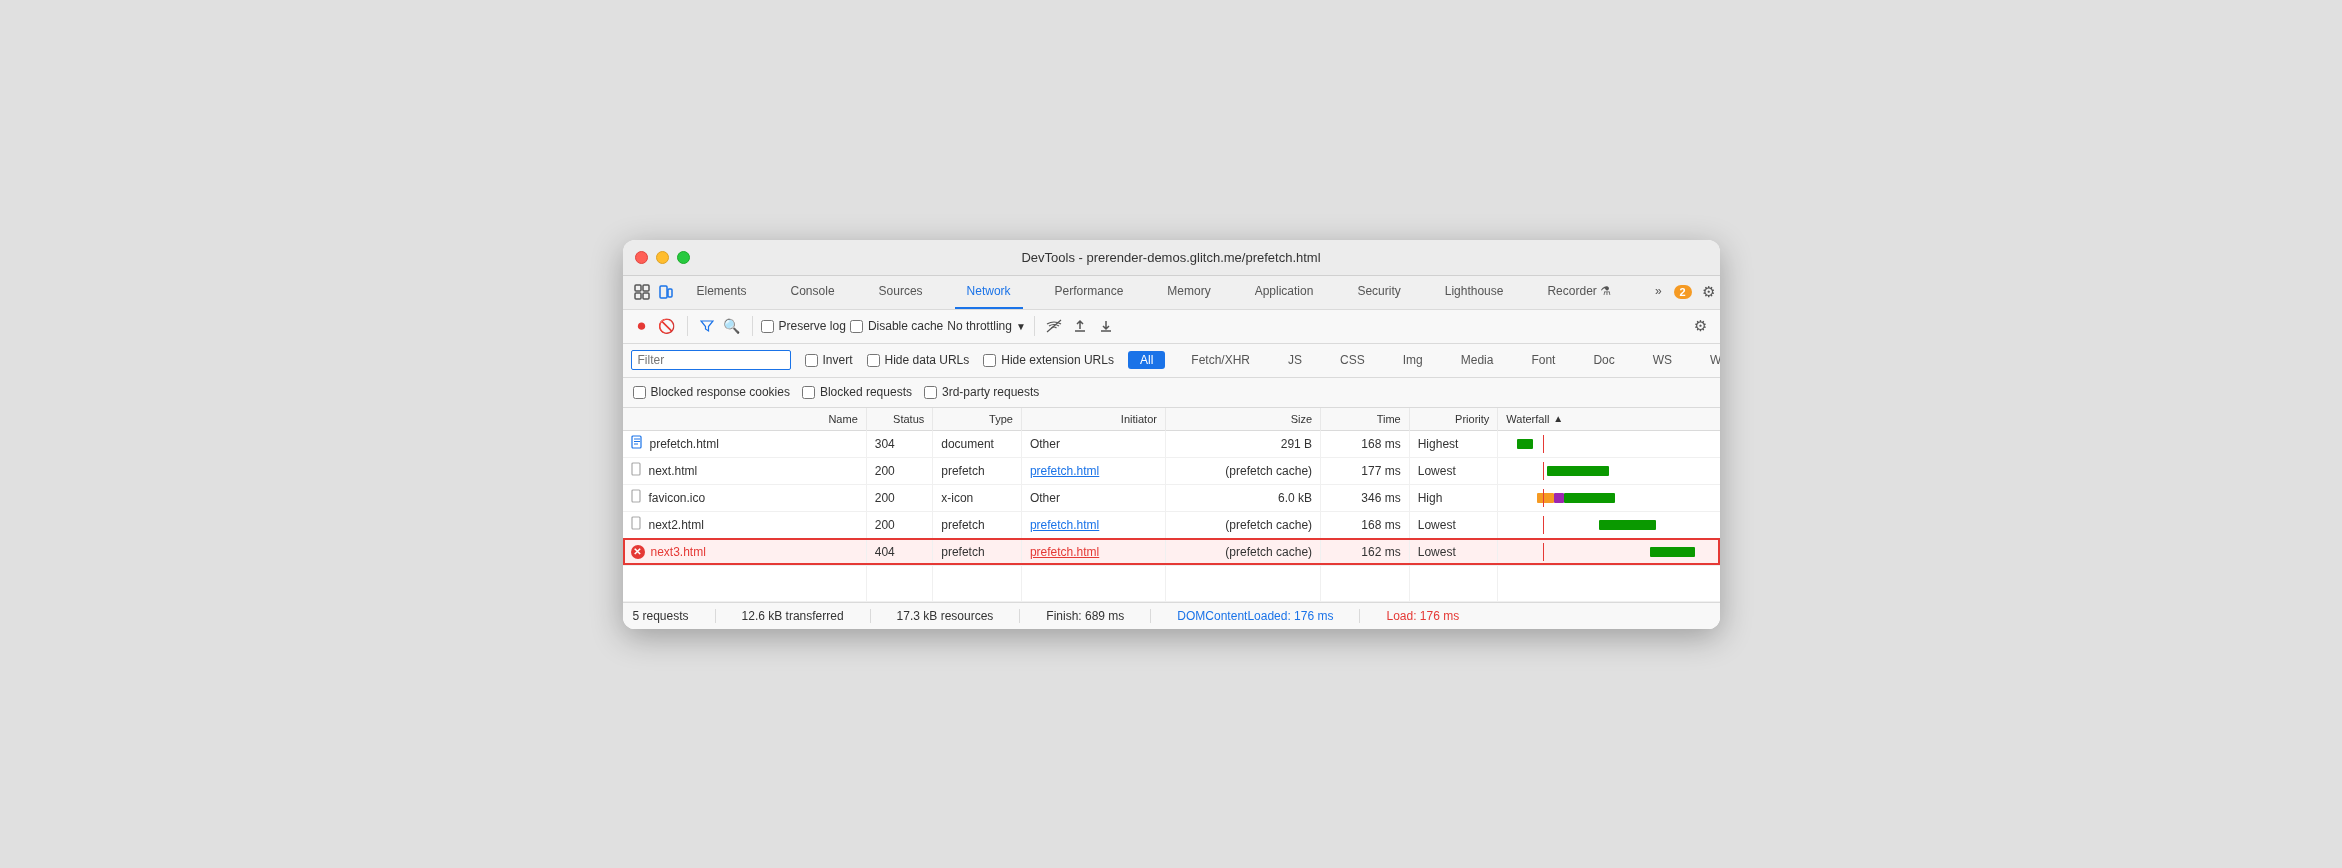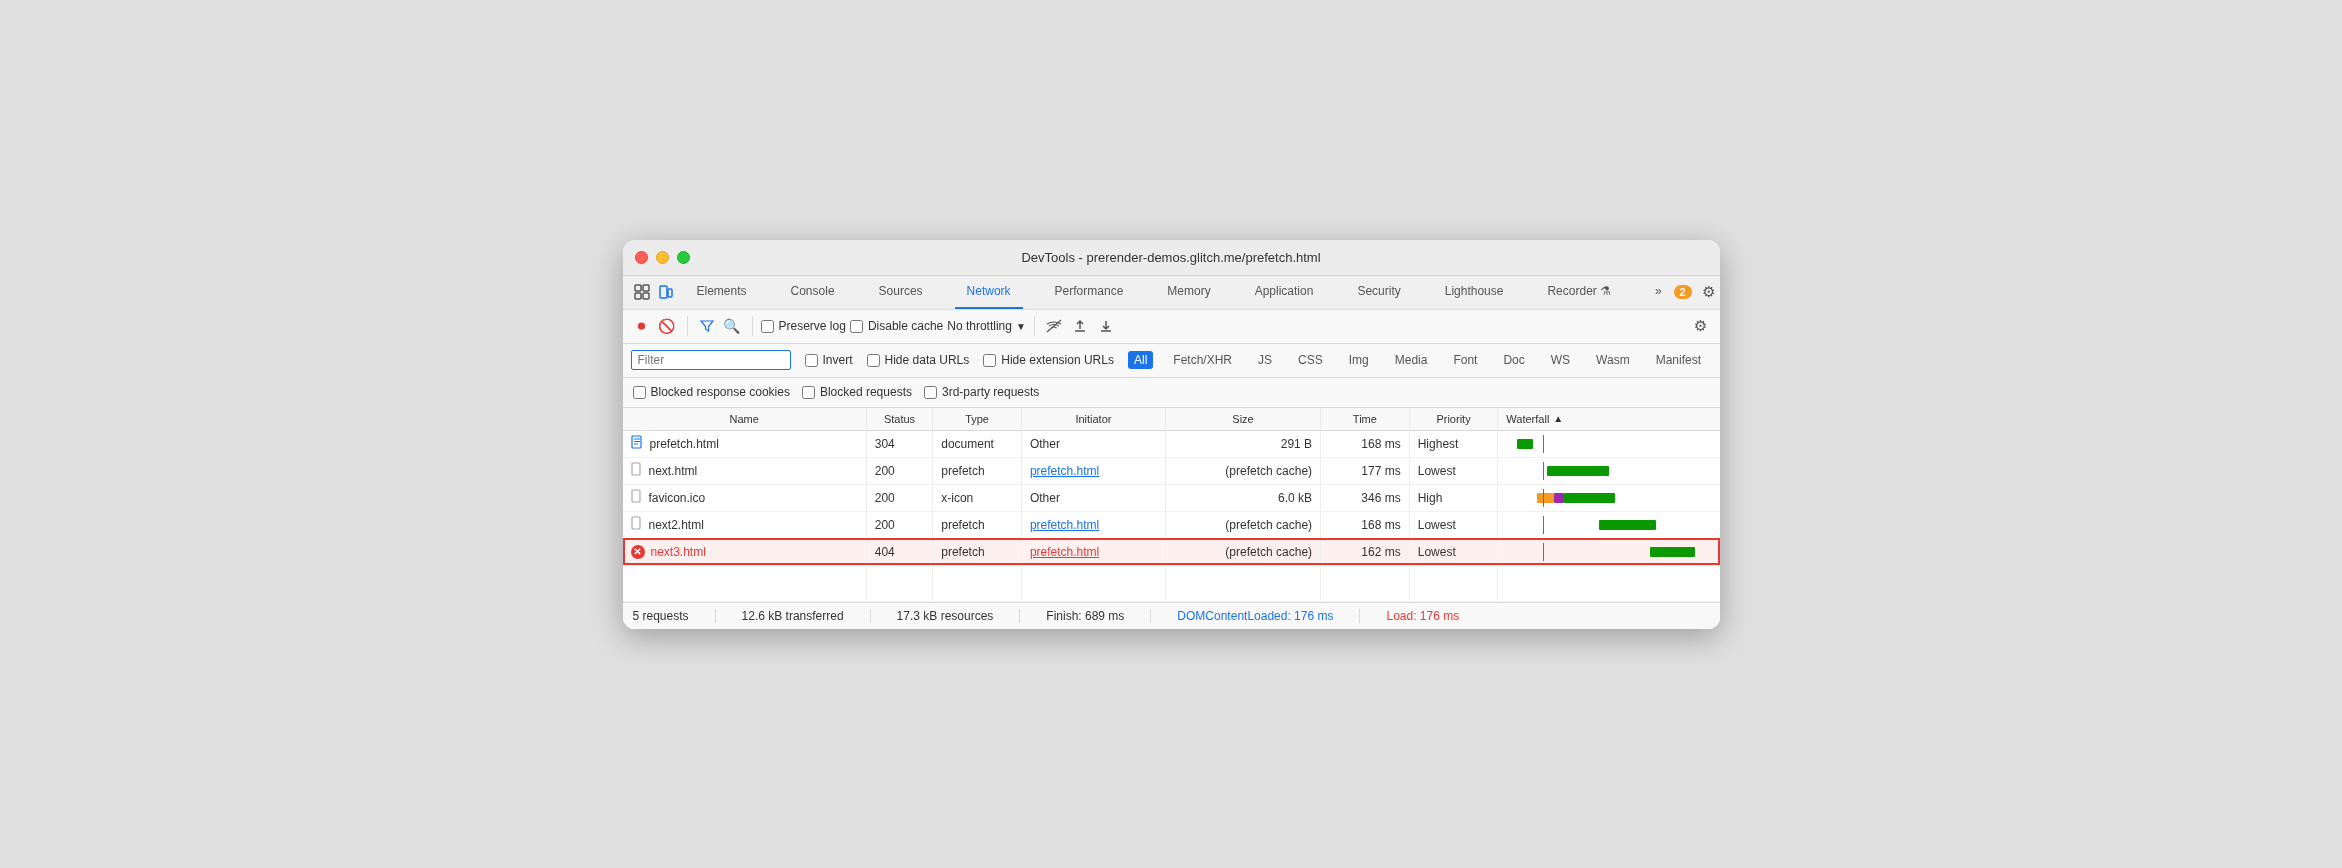--- a/index.html
+++ b/index.html
@@ -193,21 +193,21 @@
       border: 1px solid #1a73e8;
       border-radius: 2px;
       padding: 2px 6px;
       font-size: 12px;
       width: 160px;
       outline: none;
       color: #333;
       background: white;
     }
     .filter-type-btn {
-      padding: 2px 6px;
+      padding: 2px 12px;
       font-size: 12px;
       cursor: pointer;
       border-radius: 3px;
       color: #555;
       border: none;
       background: none;
       white-space: nowrap;
     }
     .filter-type-btn.active {
       background: #1a73e8;
@@ -229,21 +229,21 @@
     .network-table {
       width: 100%;
       border-collapse: collapse;
       font-size: 12px;
     }
     .network-table thead tr {
       border-bottom: 1px solid #dadada;
       background: #f8f8f8;
     }
     .network-table th {
-      text-align: center;
+      text-align: right;
       padding: 5px 8px;
       font-weight: 500;
       color: #333;
       border-right: 1px solid #e8e8e8;
       white-space: nowrap;
       font-size: 11px;
     }
     .network-table th.sortable { cursor: pointer; }
     .network-table th:last-child { border-right: none; }
     .network-table tbody tr {

